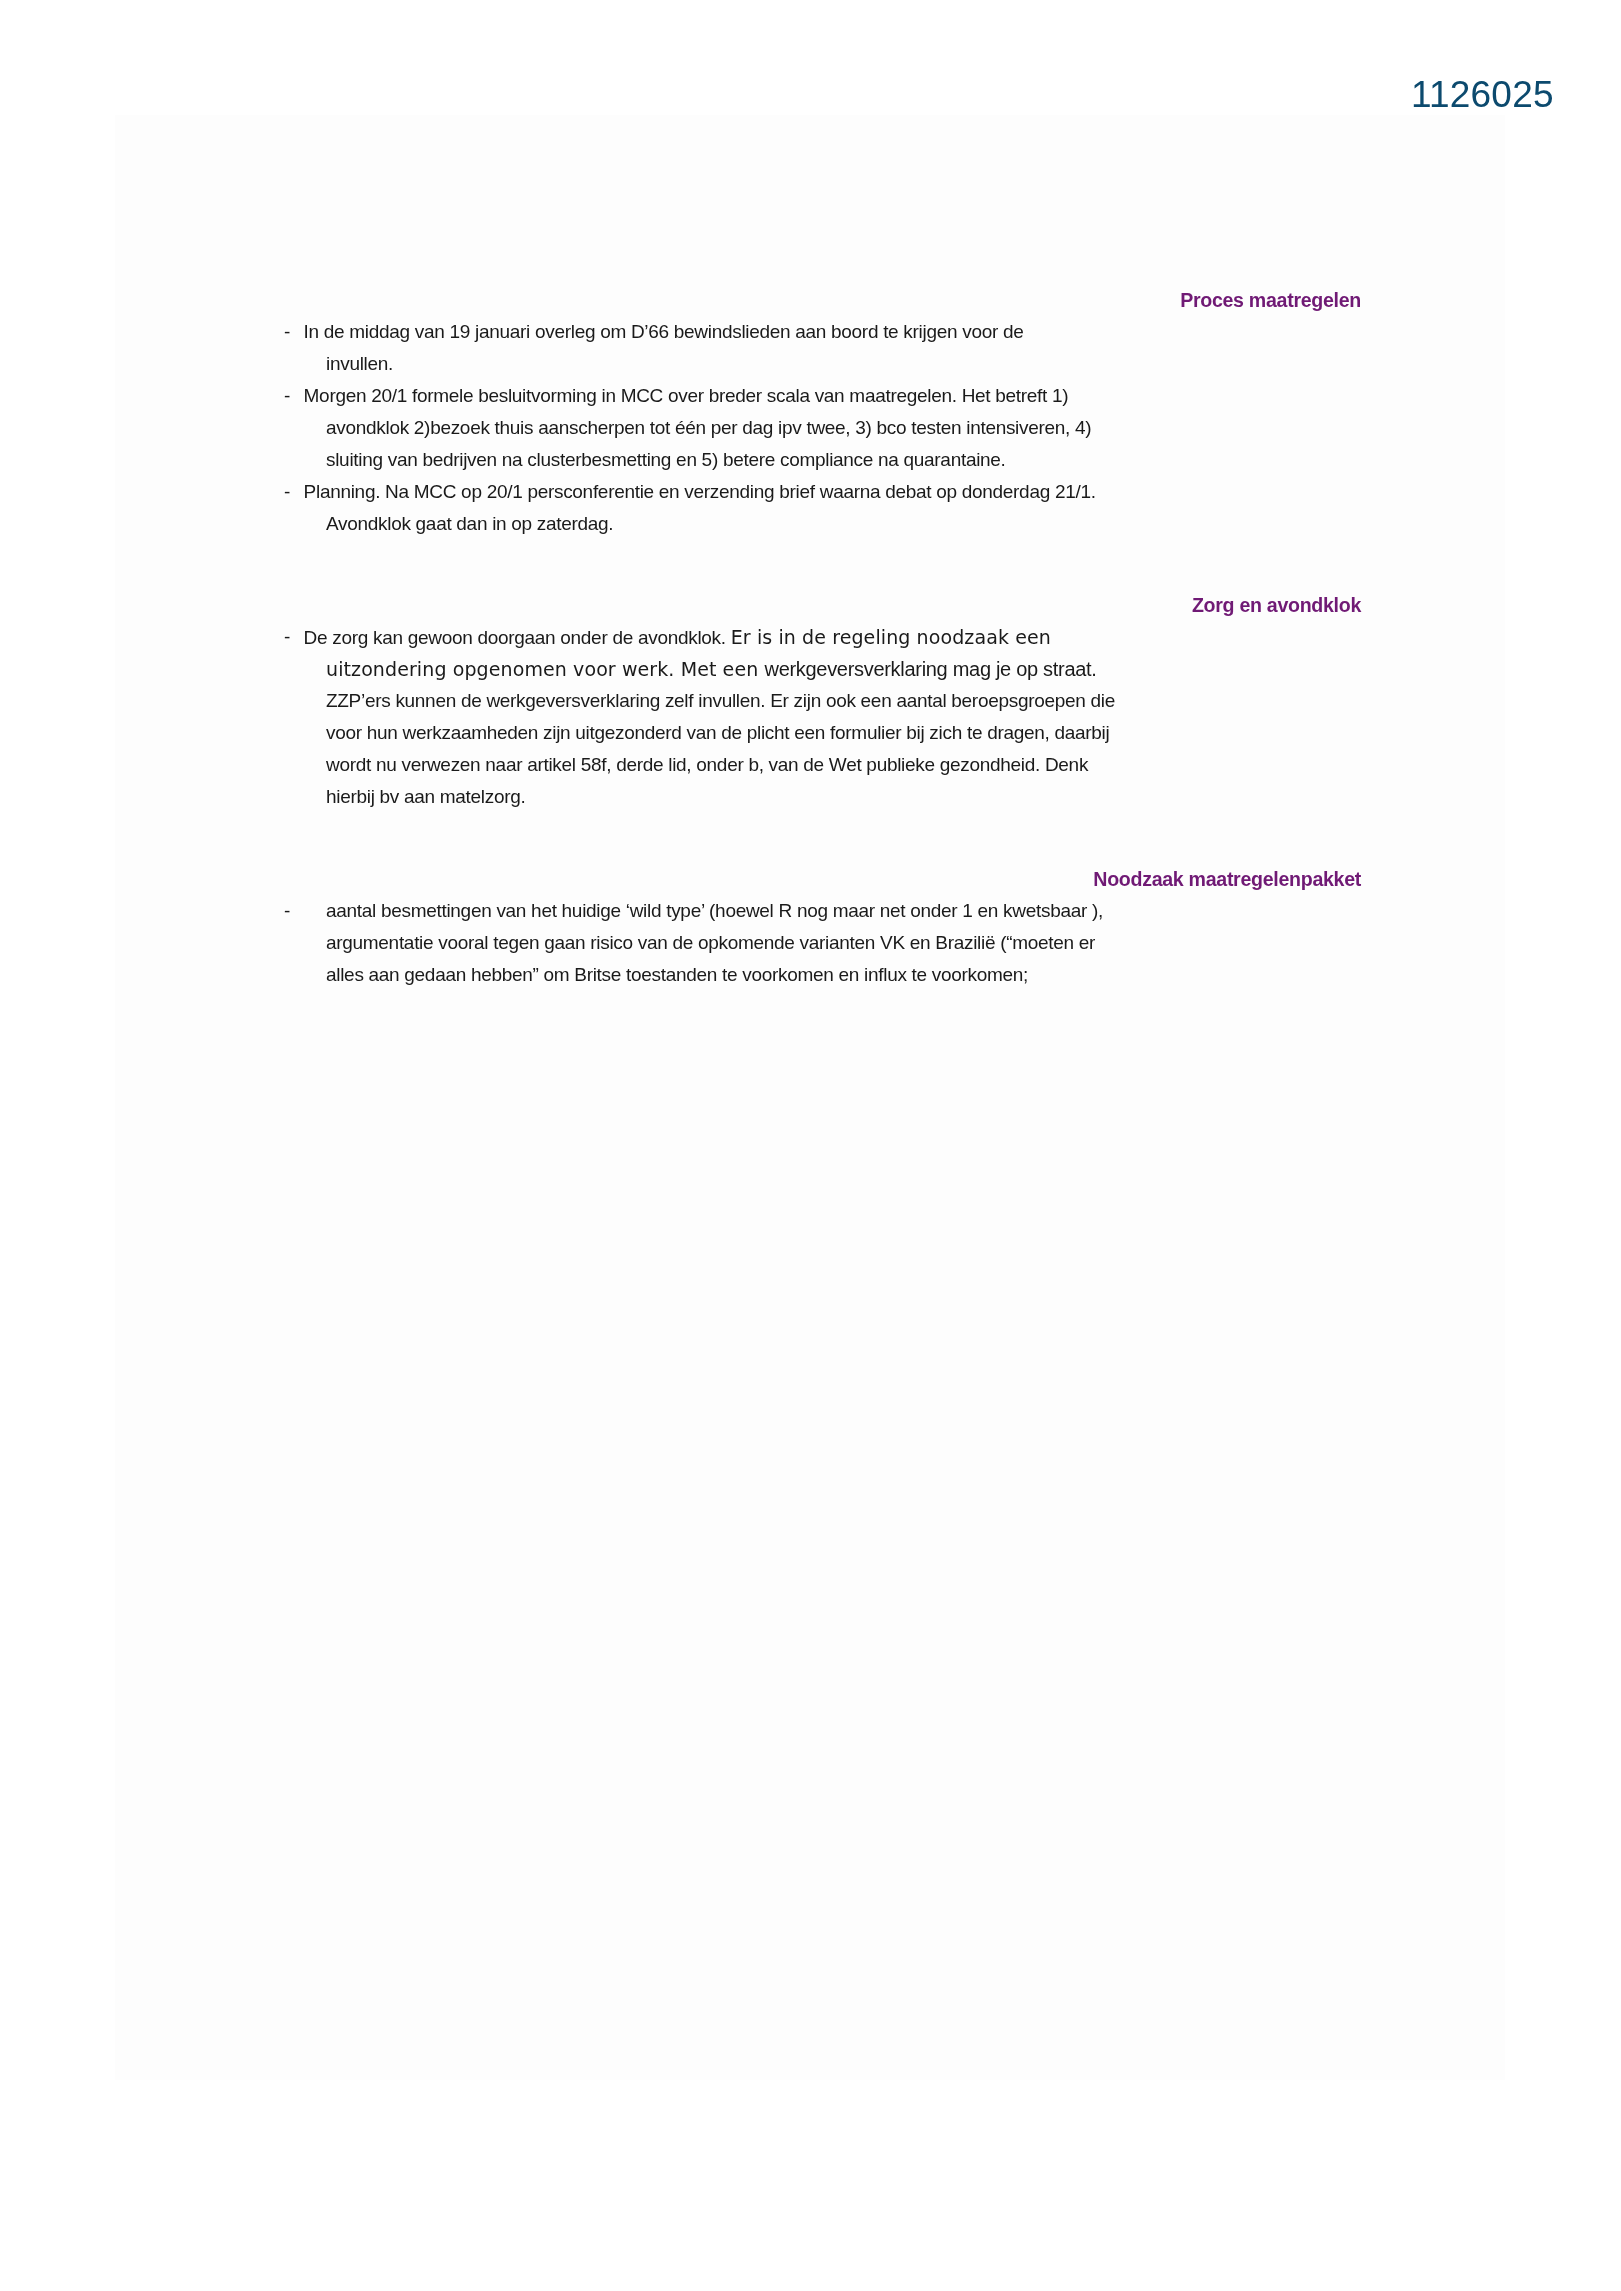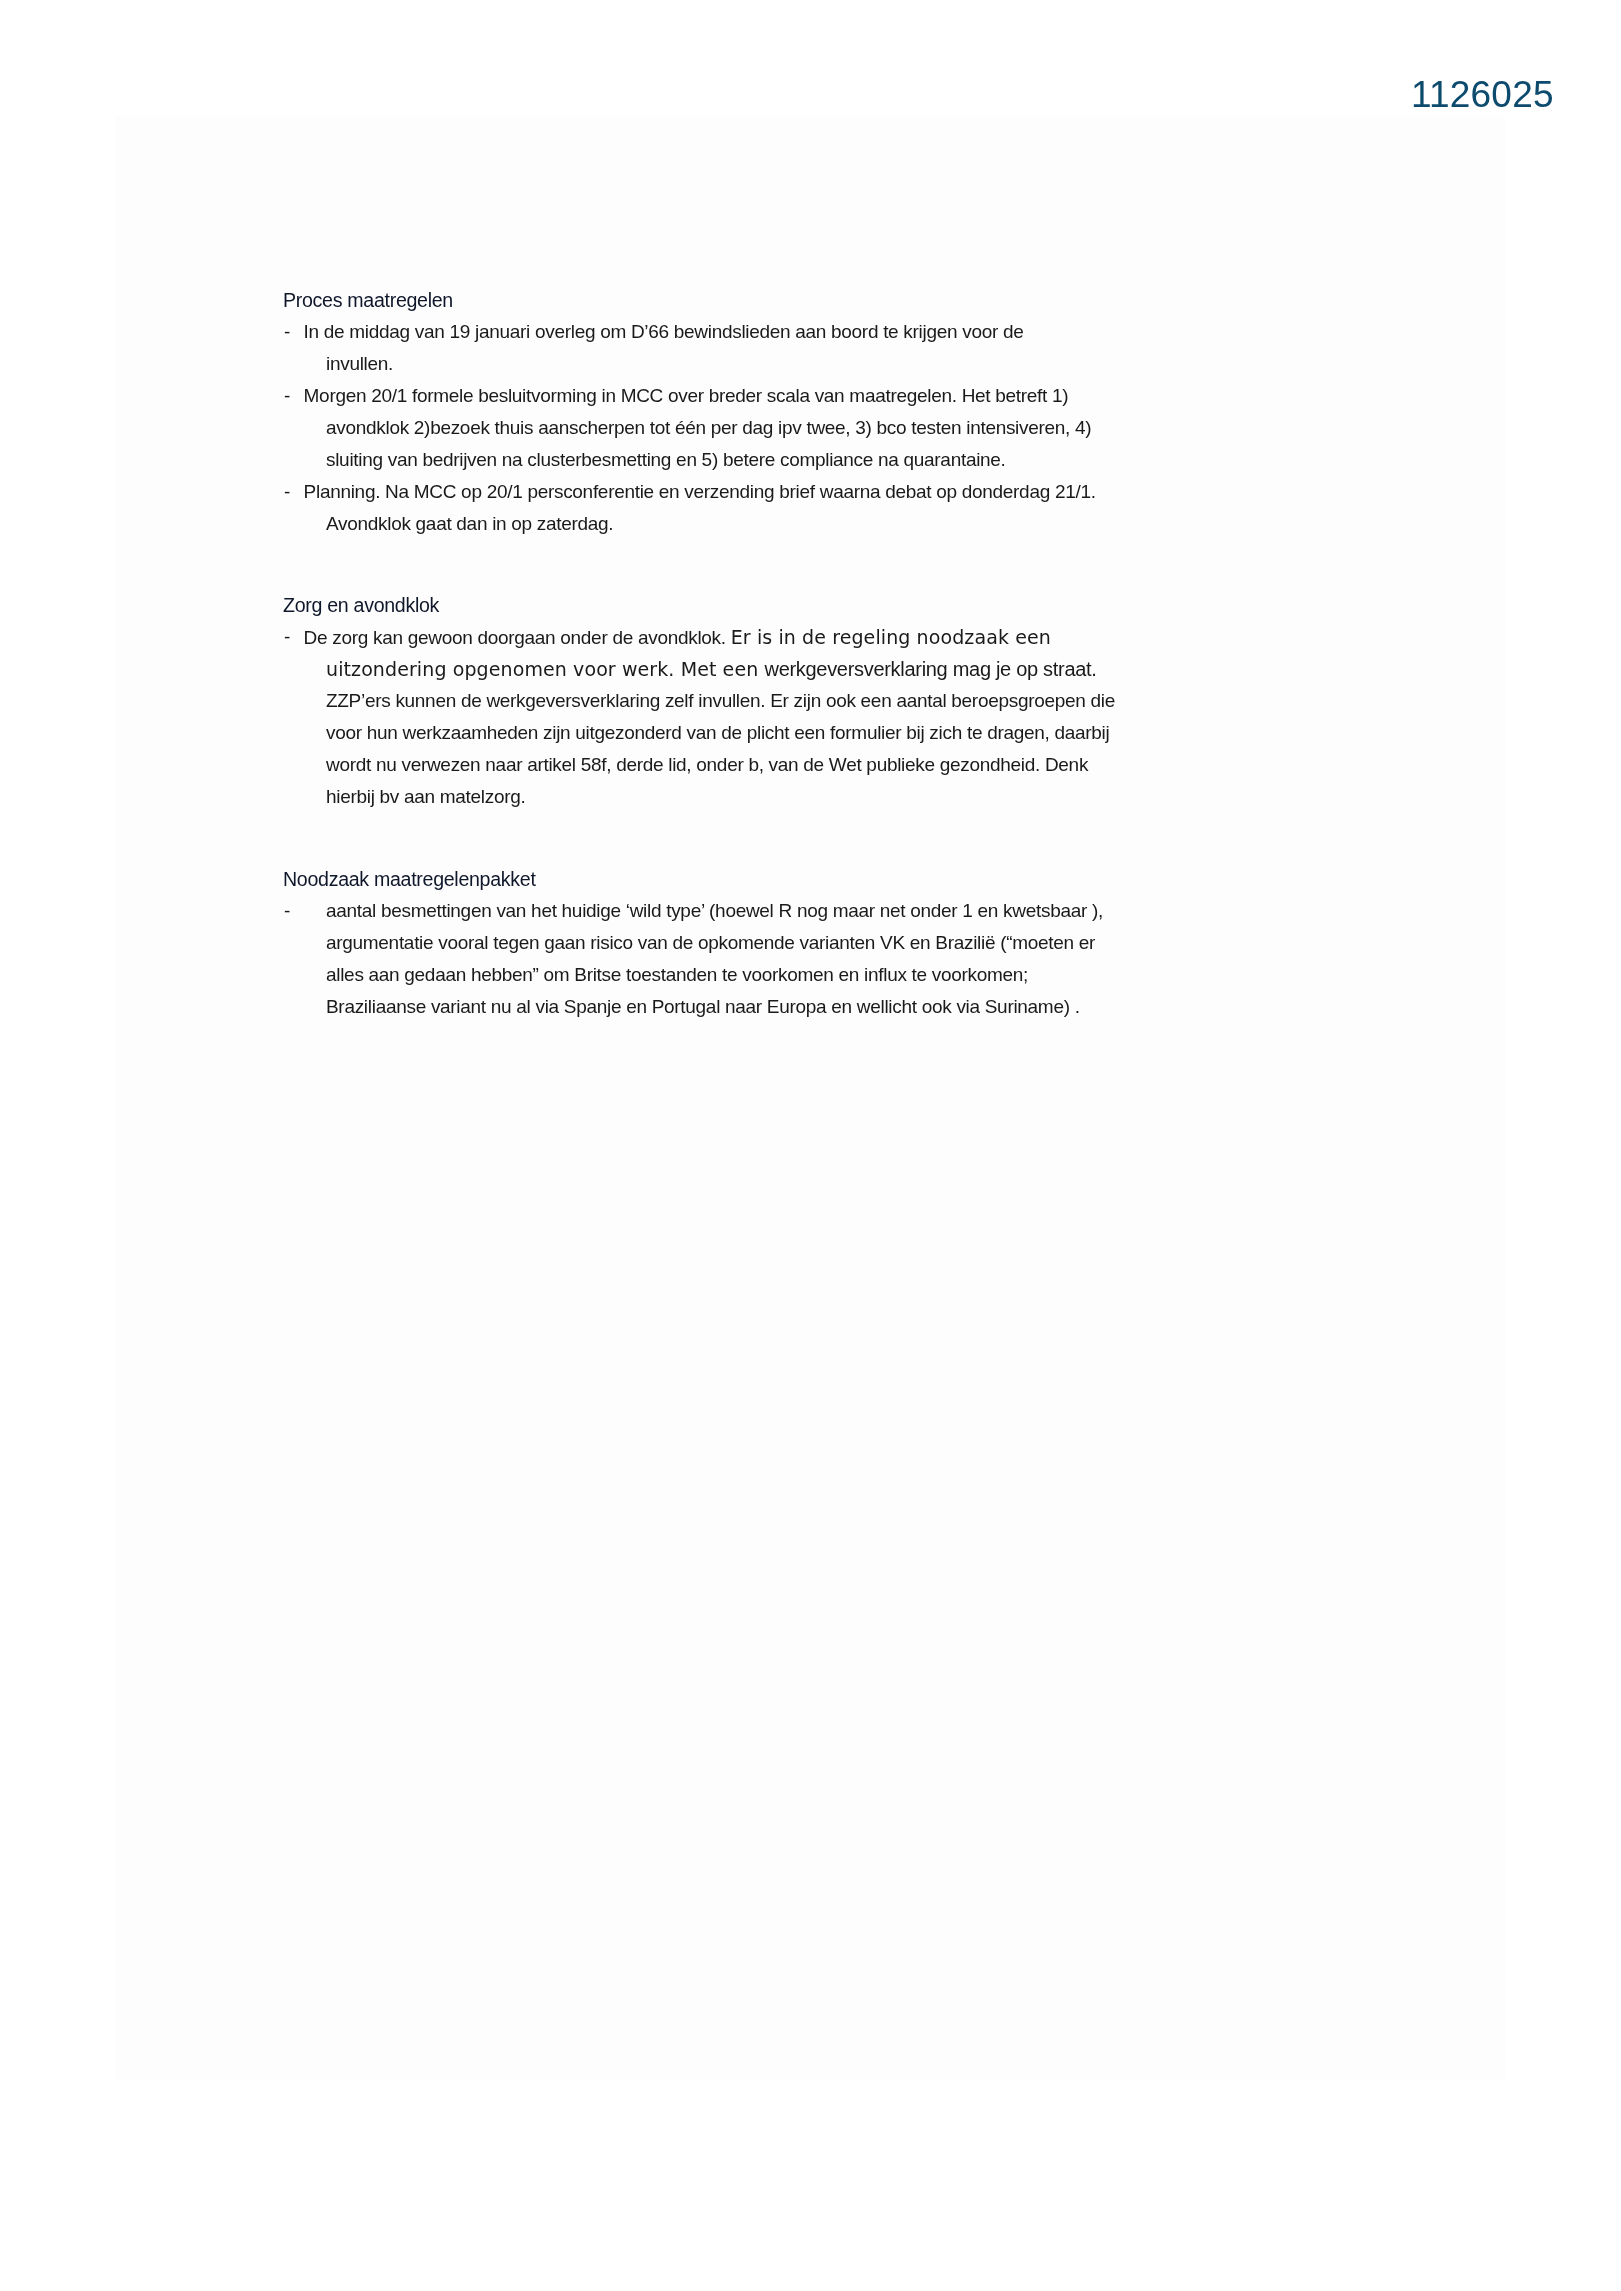--- a/index.html
+++ b/index.html
@@ -38,27 +38,28 @@
       top: 0;
       width: 1078px;
     }
     .section {
       position: absolute;
       left: 0;
       width: 1078px;
     }
     .heading {
       font-family: "Liberation Sans", sans-serif;
-      font-weight: normal;
+      font-weight: bold;
       font-size: 19.6px;
       height: 31px;
       line-height: 31px;
       white-space: nowrap;
       letter-spacing: -0.3px;
-      color: #0f172a;
+      color: #701a75;
+      text-align: right;
     }
     .bullet {
       position: relative;
     }
     .bullet-dash {
       position: absolute;
       left: 1px;
       top: 0;
       font-size: 19px;
       line-height: 32px;
@@ -131,18 +132,17 @@
   </div>
 
   <div class="section" style="top:864px;">
     <div class="heading">Noodzaak maatregelenpakket</div>
 
     <div class="bullet">
       <span class="bullet-dash">-</span>
       <div class="line cont">aantal besmettingen van het huidige ‘wild type’  (hoewel R nog maar net onder 1 en kwetsbaar ),</div>
       <div class="line cont">argumentatie vooral tegen gaan risico van de opkomende varianten VK en Brazilië (“moeten er</div>
       <div class="line cont">alles aan gedaan hebben” om Britse toestanden te voorkomen en influx te voorkomen;</div>
-      <div class="line cont">Braziliaanse variant nu al via Spanje en Portugal naar Europa en wellicht ook via Suriname) .</div>
     </div>
   </div>
 
 </div>
 
 
 </body></html>

